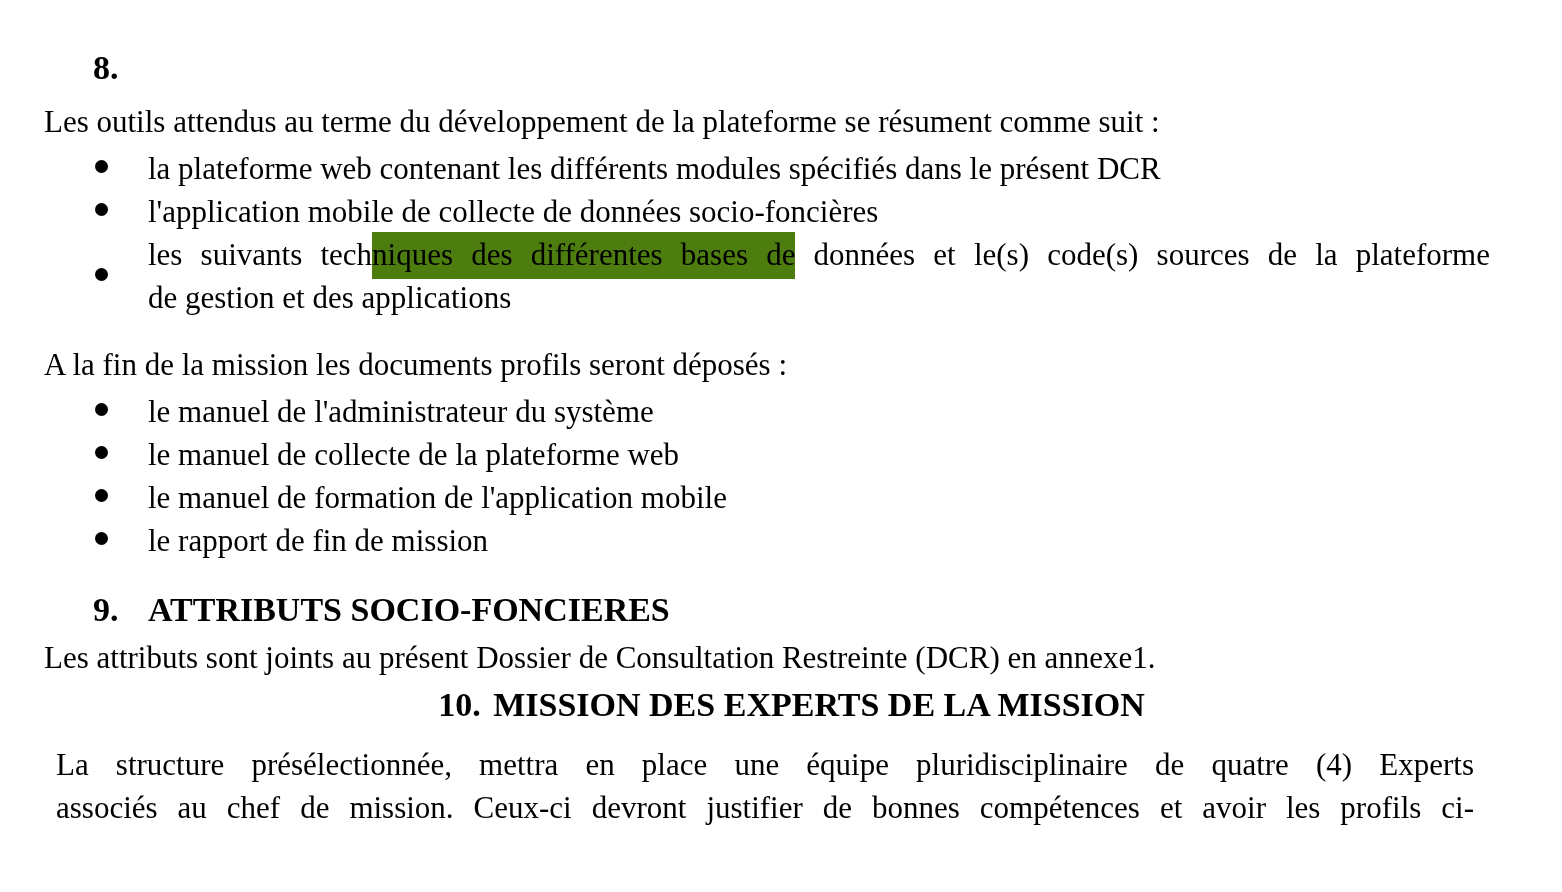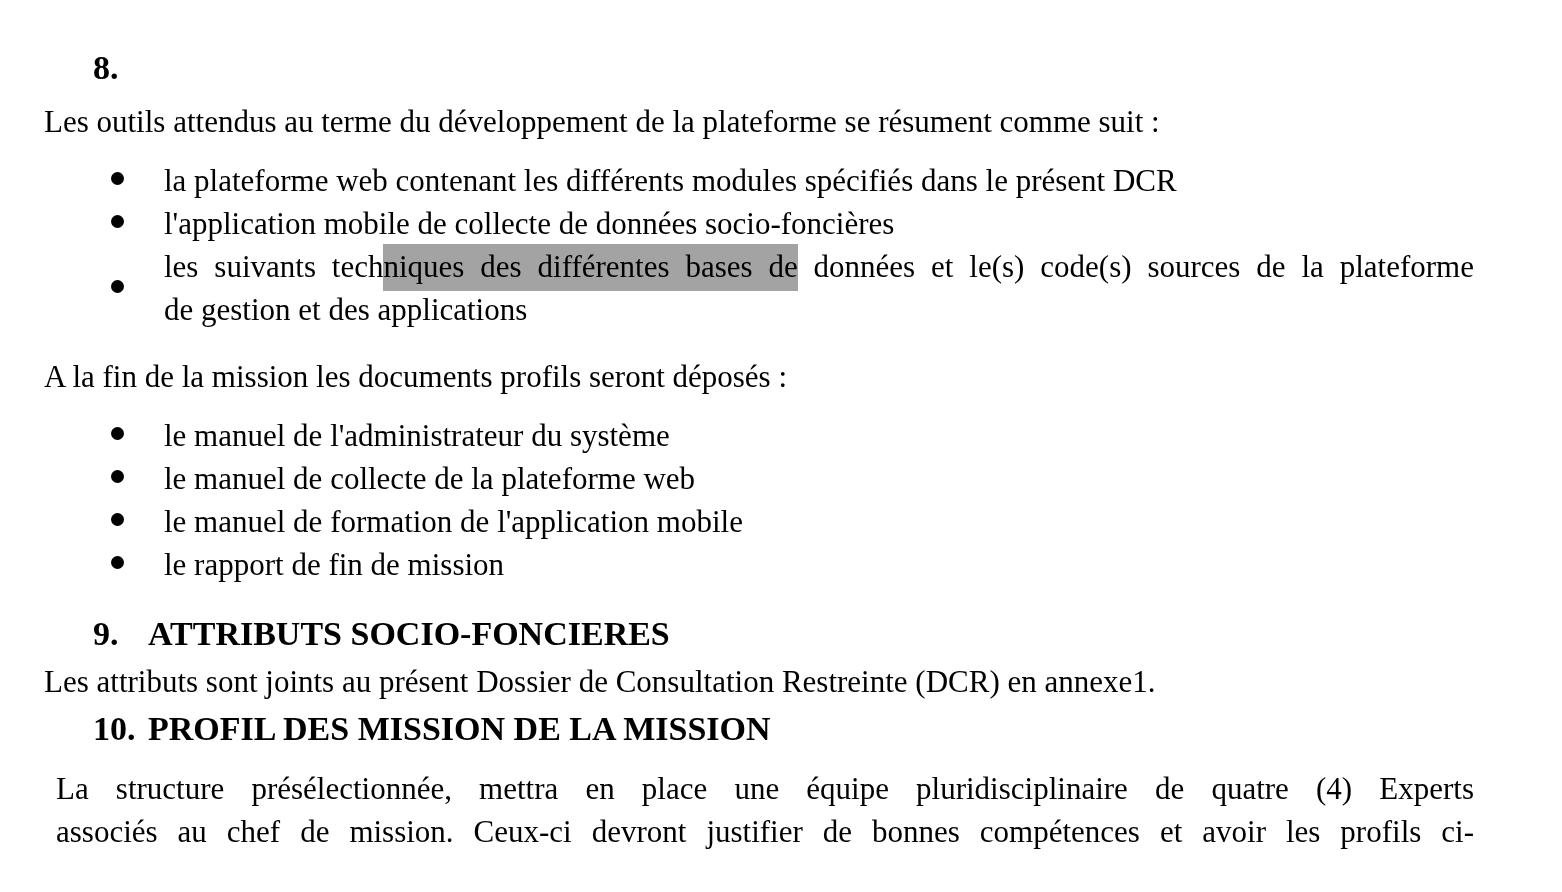--- a/index.html
+++ b/index.html
@@ -29,26 +29,26 @@
     font-weight: bold;
     font-size: 34px;
     line-height: 44px;
     white-space: nowrap;
   }
   .heading .num {
     min-width: 55px;
   }
   .heading-8 { margin-bottom: 10px; }
   .heading-9 { margin-top: 26px; margin-bottom: 0px; }
-  .heading-10 { margin-bottom: 0px; }
+  .heading-10 { margin-bottom: 0px; justify-content: center; }
   
   .para { margin: 4px; }
   .para-gap { margin-top: 24px; }
   
-  .blist { margin: 16px; padding: 0; list-style: none; }
+  .blist { margin: 0; padding: 0; list-style: none; }
   .blist li {
     display: flex;
     margin-left: 55px;
   }
   .bullet-cell {
     flex: 0 0 53px;
     display: flex;
     align-items: center;
   }
   .bullet-dot {
@@ -93,21 +93,21 @@
       <span class="bullet-cell">
           <span class="bullet-dot"></span>
         </span>
       <span class="li-text">l'application mobile de collecte de données socio-foncières</span>
     </li>
     <li>
       <span class="bullet-cell">
           <span class="bullet-dot"></span>
         </span>
       <span class="li-text">
-        <span class="jline" style="display:block;"><span>les suivants tech</span><span class="hl" style="background: #a3a3a3;">niques des différentes bases de</span><span> données et le(s) code(s) sources de la plateforme</span></span>
+        <span class="jline" style="display:block;"><span>les suivants tech</span><span class="hl" style="background: #4d7c0f;">niques des différentes bases de</span><span> données et le(s) code(s) sources de la plateforme</span></span>
         <span style="display:block;">de gestion et des applications</span>
       </span>
     </li>
   </ul>
 
   <p class="para para-gap">A la fin de la mission les documents profils seront déposés :</p>
 
   <ul class="blist">
     <li>
       <span class="bullet-cell">
@@ -137,21 +137,21 @@
 
   <div class="heading heading-9">
     <span class="num">9.</span>
     <span>ATTRIBUTS SOCIO-FONCIERES</span>
   </div>
 
   <p class="para">Les attributs sont joints au présent Dossier de Consultation Restreinte (DCR) en annexe1.</p>
 
   <div class="heading heading-10">
     <span class="num">10.</span>
-    <span>PROFIL DES MISSION DE LA MISSION</span>
+    <span>MISSION DES EXPERTS DE LA MISSION</span>
   </div>
 
   <div class="just-para">
     <div class="jline">La structure présélectionnée, mettra en place une équipe pluridisciplinaire de quatre (4) Experts</div>
     <div class="jline">associés au chef de mission. Ceux-ci devront justifier de bonnes compétences et avoir les profils ci-</div>
   </div>
 
 </div>
 
 </body></html>

